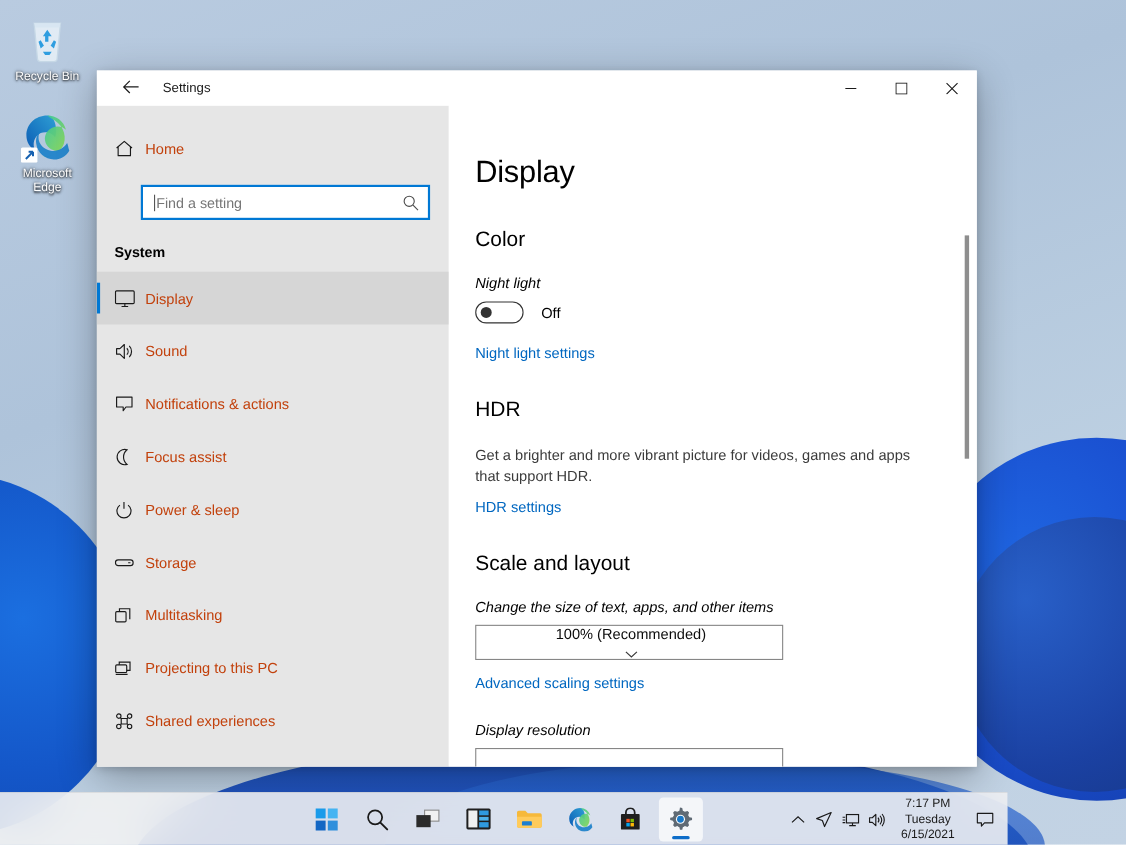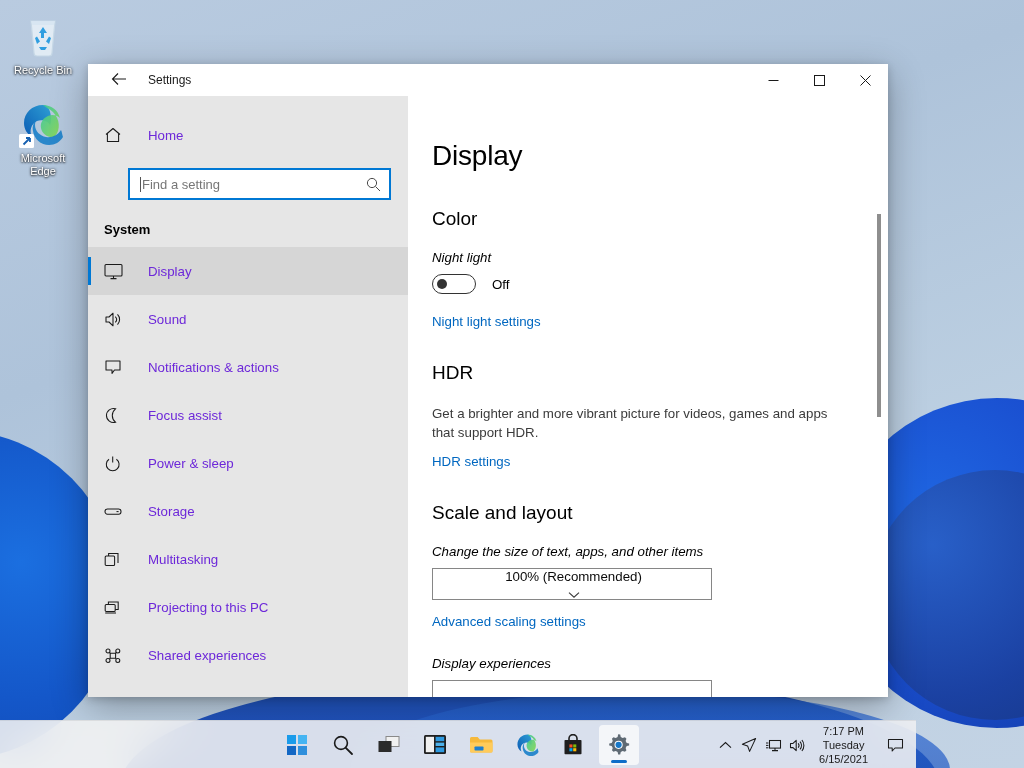--- a/index.html
+++ b/index.html
@@ -124,22 +124,21 @@
     display: flex; align-items: center;
     padding-left: 16px;
     position: relative;
     cursor: default;
   }
   .nav-row .ico {
     width: 28px; display: flex; align-items: center; justify-content: flex-start;
     flex: none;
   }
   .nav-row .lbl {
-    font-size: 13.3px; color: #6d28d9;
-    margin-left: 16px;
+    font-size: 13.3px; color: #c2410c;
     white-space: nowrap;
   }
   #home-row { margin-top: 22px; height: 34px; }
 
   #search-wrap { padding: 16px 17px 0 16px; }
   #search-box {
     height: 32px;
     background: #ffffff;
     border: 2px solid #0078d4;
     display: flex; align-items: center;
@@ -557,21 +556,21 @@
               <path d="M1 1.6 L6 6.2 L11 1.6" stroke="#3a3a3a" stroke-width="1.1" fill="none"></path>
             </svg>
           </div>
 
           <div style="height:12px"></div>
 
           <a class="link">Advanced scaling settings</a>
 
           <div class="gap-26"></div>
 
-          <div class="field-label">Display experiences</div>
+          <div class="field-label">Display resolution</div>
 
           <div class="combo">
             <span class="val"></span>
           </div>
 
         </div>
 
         <div id="scrollbar">
           <div id="scroll-thumb"></div>
         </div>

